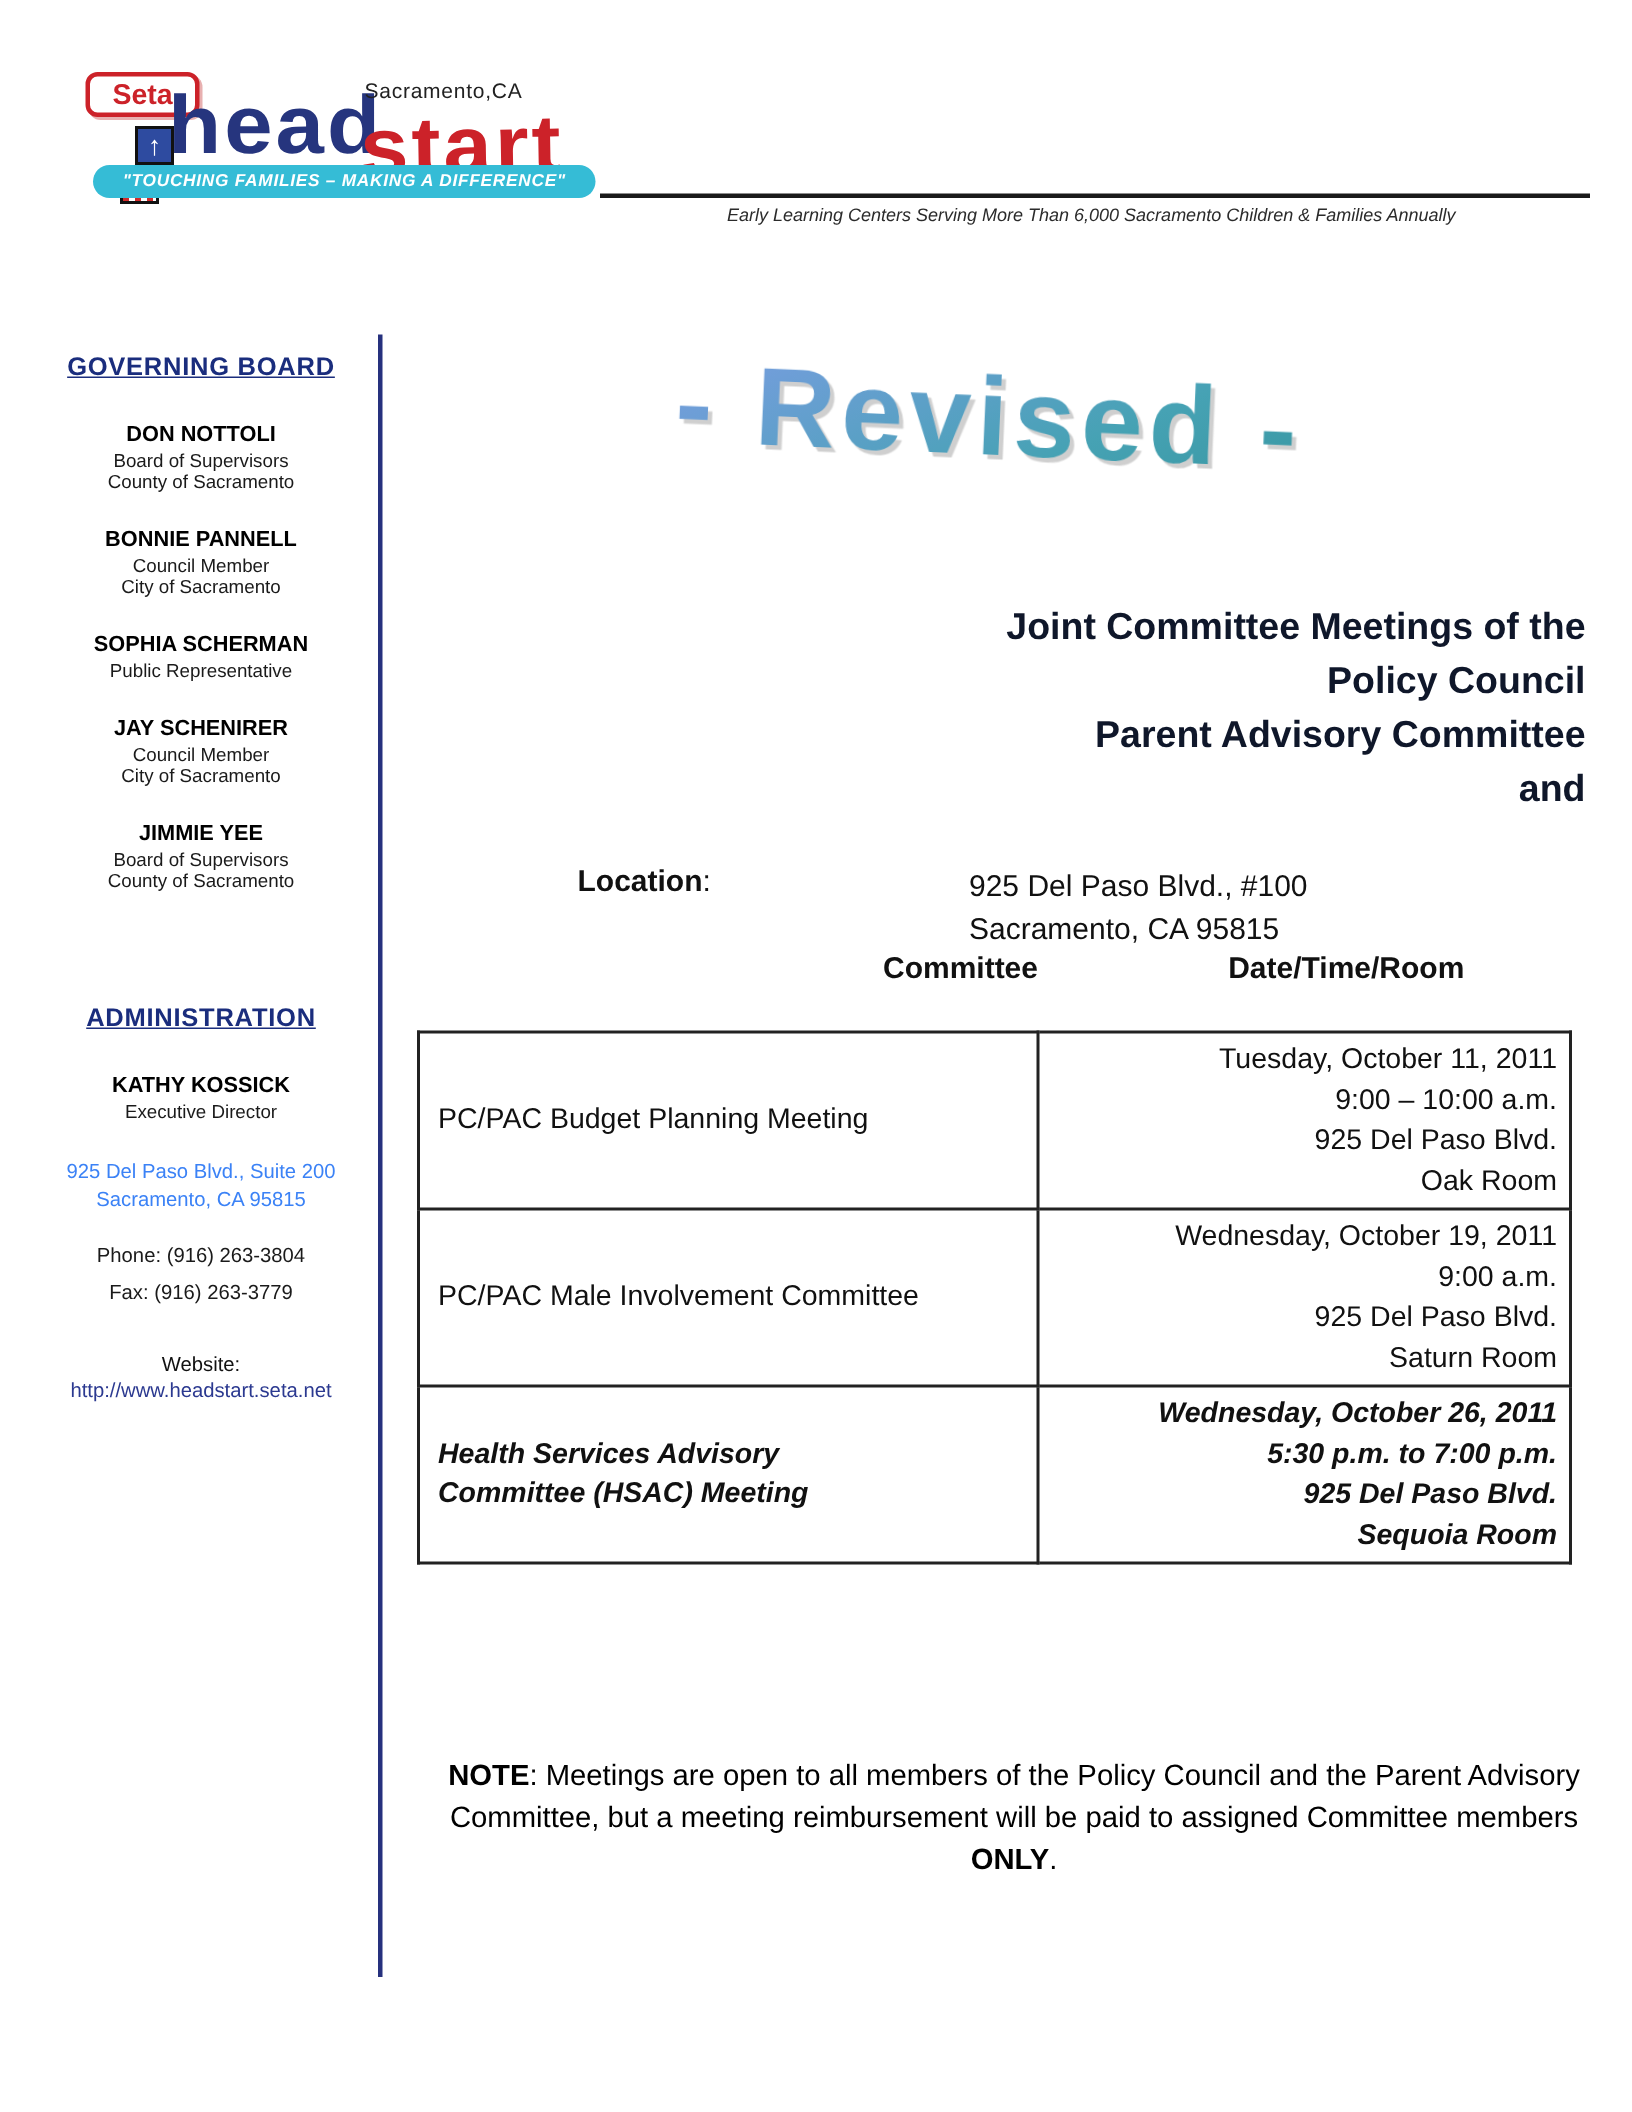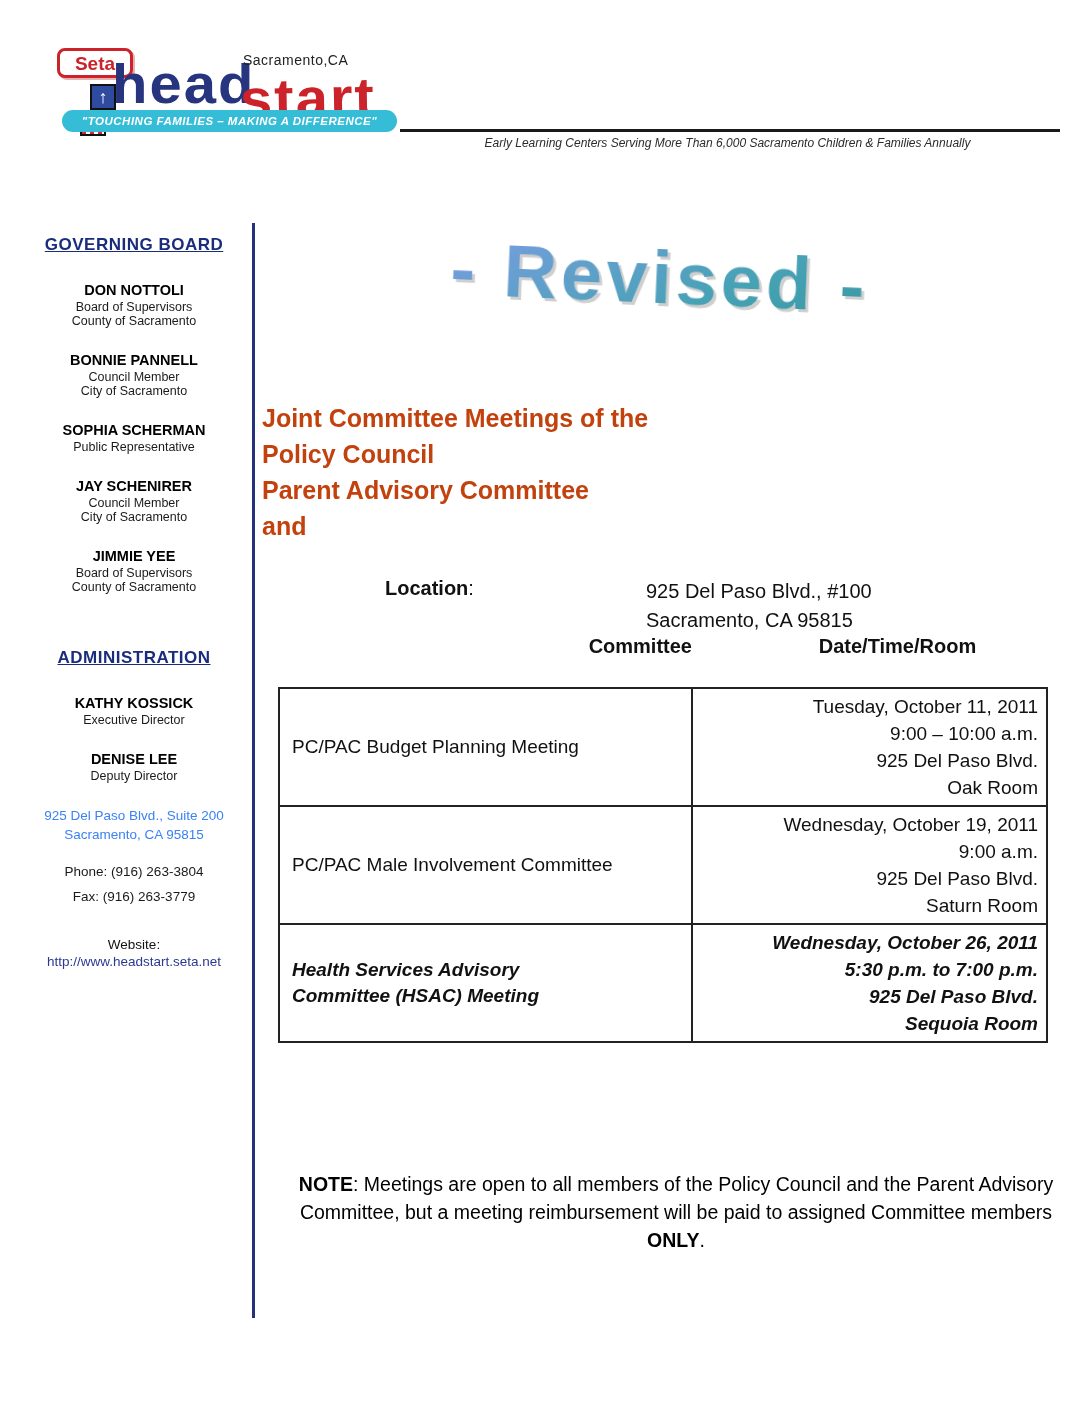--- a/index.html
+++ b/index.html
@@ -76,21 +76,21 @@
   }
   .side-title {
     display: inline-block;
     color: #1a2d7d; font-size: 17px; font-weight: bold;
     letter-spacing: 0.5px; text-decoration: underline;
     margin-bottom: 26px;
   }
   .member { margin-bottom: 23px; }
   .member .name { font-size: 14.5px; font-weight: bold; line-height: 19px; color: #000; }
   .member .sub  { font-size: 12.5px; line-height: 14px; color: #1a1a1a; }
-  .admin-title { margin-top: 31px; margin-bottom: 26px; }
+  .admin-title { margin-top: 52px; margin-bottom: 26px; }
   .addr { font-size: 13.5px; line-height: 19px; margin-top: 10px; margin-bottom: 20px; color: #3b82f6; }
   .contact-line { font-size: 13.5px; margin-bottom: 10px; color: #1a1a1a; }
   .website-block { margin-top: 32px; font-size: 13.5px; line-height: 17px; }
   .website-url { color: #2b3990; }
 
   
   .main { position: absolute; left: 262px; top: 225px; width: 795px; height: 1120px; }
 
   .revised {
     position: absolute; left: 0; top: 10px; width: 100%;
@@ -98,22 +98,22 @@
     font-size: 74px; font-weight: bold; letter-spacing: 4px;
     transform: rotate(2.5deg);
     background: linear-gradient(155deg, #969ce6 5%, #6f9ed8 30%, #46a2b4 60%, #2e8f94 95%);
     -webkit-background-clip: text; background-clip: text;
     color: transparent;
     filter: drop-shadow(3px 3px 0 #cfcfcf);
   }
 
   .doc-title {
     position: absolute; left: 0; top: 175px; width: 100%;
-    text-align: left; font-size: 25px; font-weight: bold;
-    line-height: 36px; color: #c2410c;
+    text-align: right; font-size: 25px; font-weight: bold;
+    line-height: 36px; color: #0f172a;
   }
 
   .loc-row { position: absolute; left: 0; top: 352px; width: 100%; font-size: 20px; }
   .loc-label { position: absolute; left: 123px; top: 0; font-weight: bold; }
   .loc-colon { font-weight: normal; }
   .loc-lines { position: absolute; left: 384px; top: 0; line-height: 29px; }
 
   .col-headers { position: absolute; left: 16px; top: 410px; width: 770px; font-size: 20px; font-weight: bold; }
   .col-committee { position: absolute; left: 0; width: 414px; text-align: right; }
   .col-datetime { position: absolute; left: 414px; width: 356px; text-align: center; padding-left: 55px; }
@@ -185,24 +185,20 @@
       <div class="name">JIMMIE YEE</div>
       <div class="sub">Board of Supervisors</div>
       <div class="sub">County of Sacramento</div>
     </div>
 
     <span class="side-title admin-title">ADMINISTRATION</span>
 
     <div class="member">
       <div class="name">KATHY KOSSICK</div>
       <div class="sub">Executive Director</div>
-    </div>
-    <div class="member">
-      <div class="name">DENISE LEE</div>
-      <div class="sub">Deputy Director</div>
     </div>
 
     <div class="addr">
       <div>925 Del Paso Blvd., Suite 200</div>
       <div>Sacramento, CA 95815</div>
     </div>
     <div class="contact-line">Phone: (916) 263-3804</div>
     <div class="contact-line">Fax: (916) 263-3779</div>
     <div class="website-block">
       <div>Website:</div>

